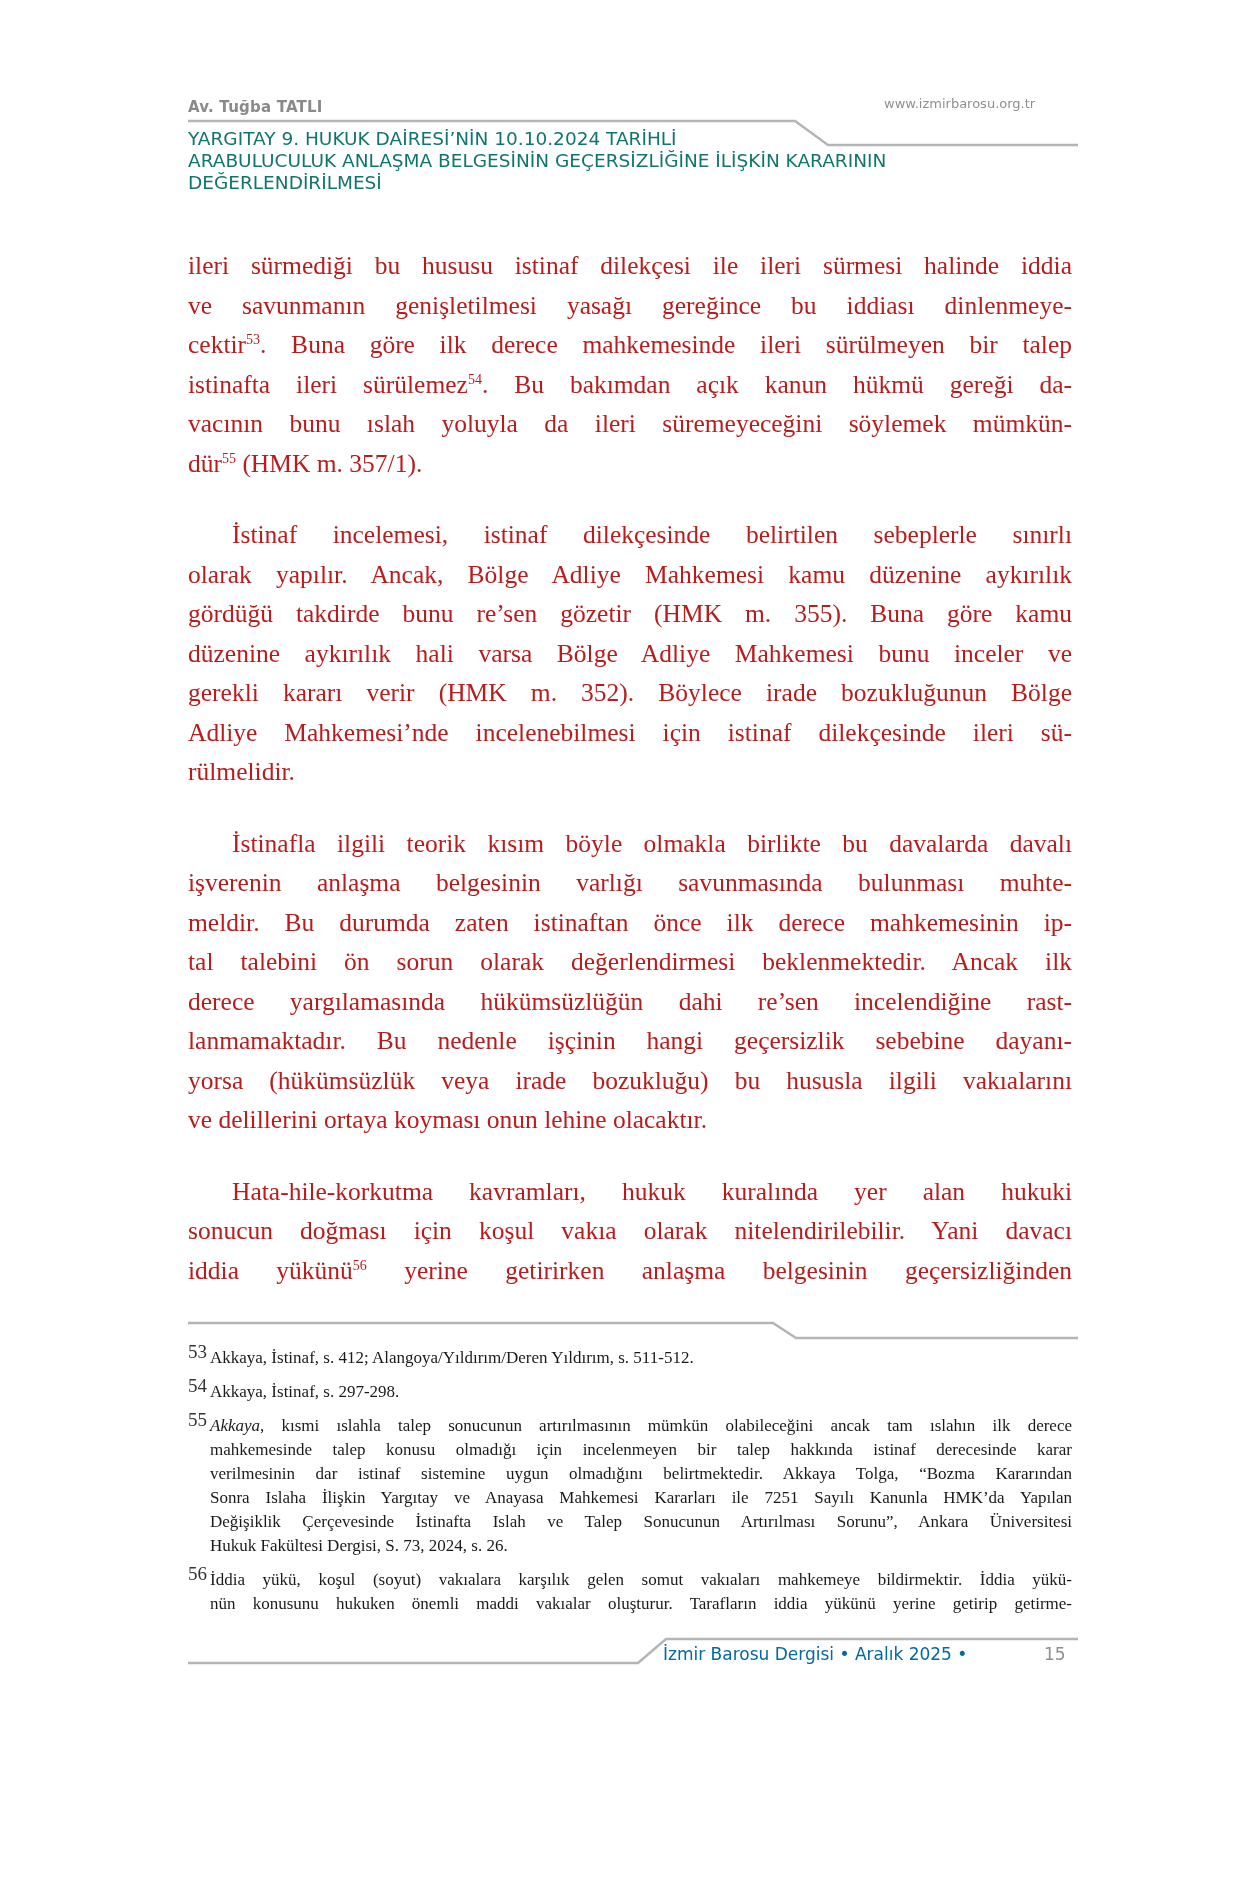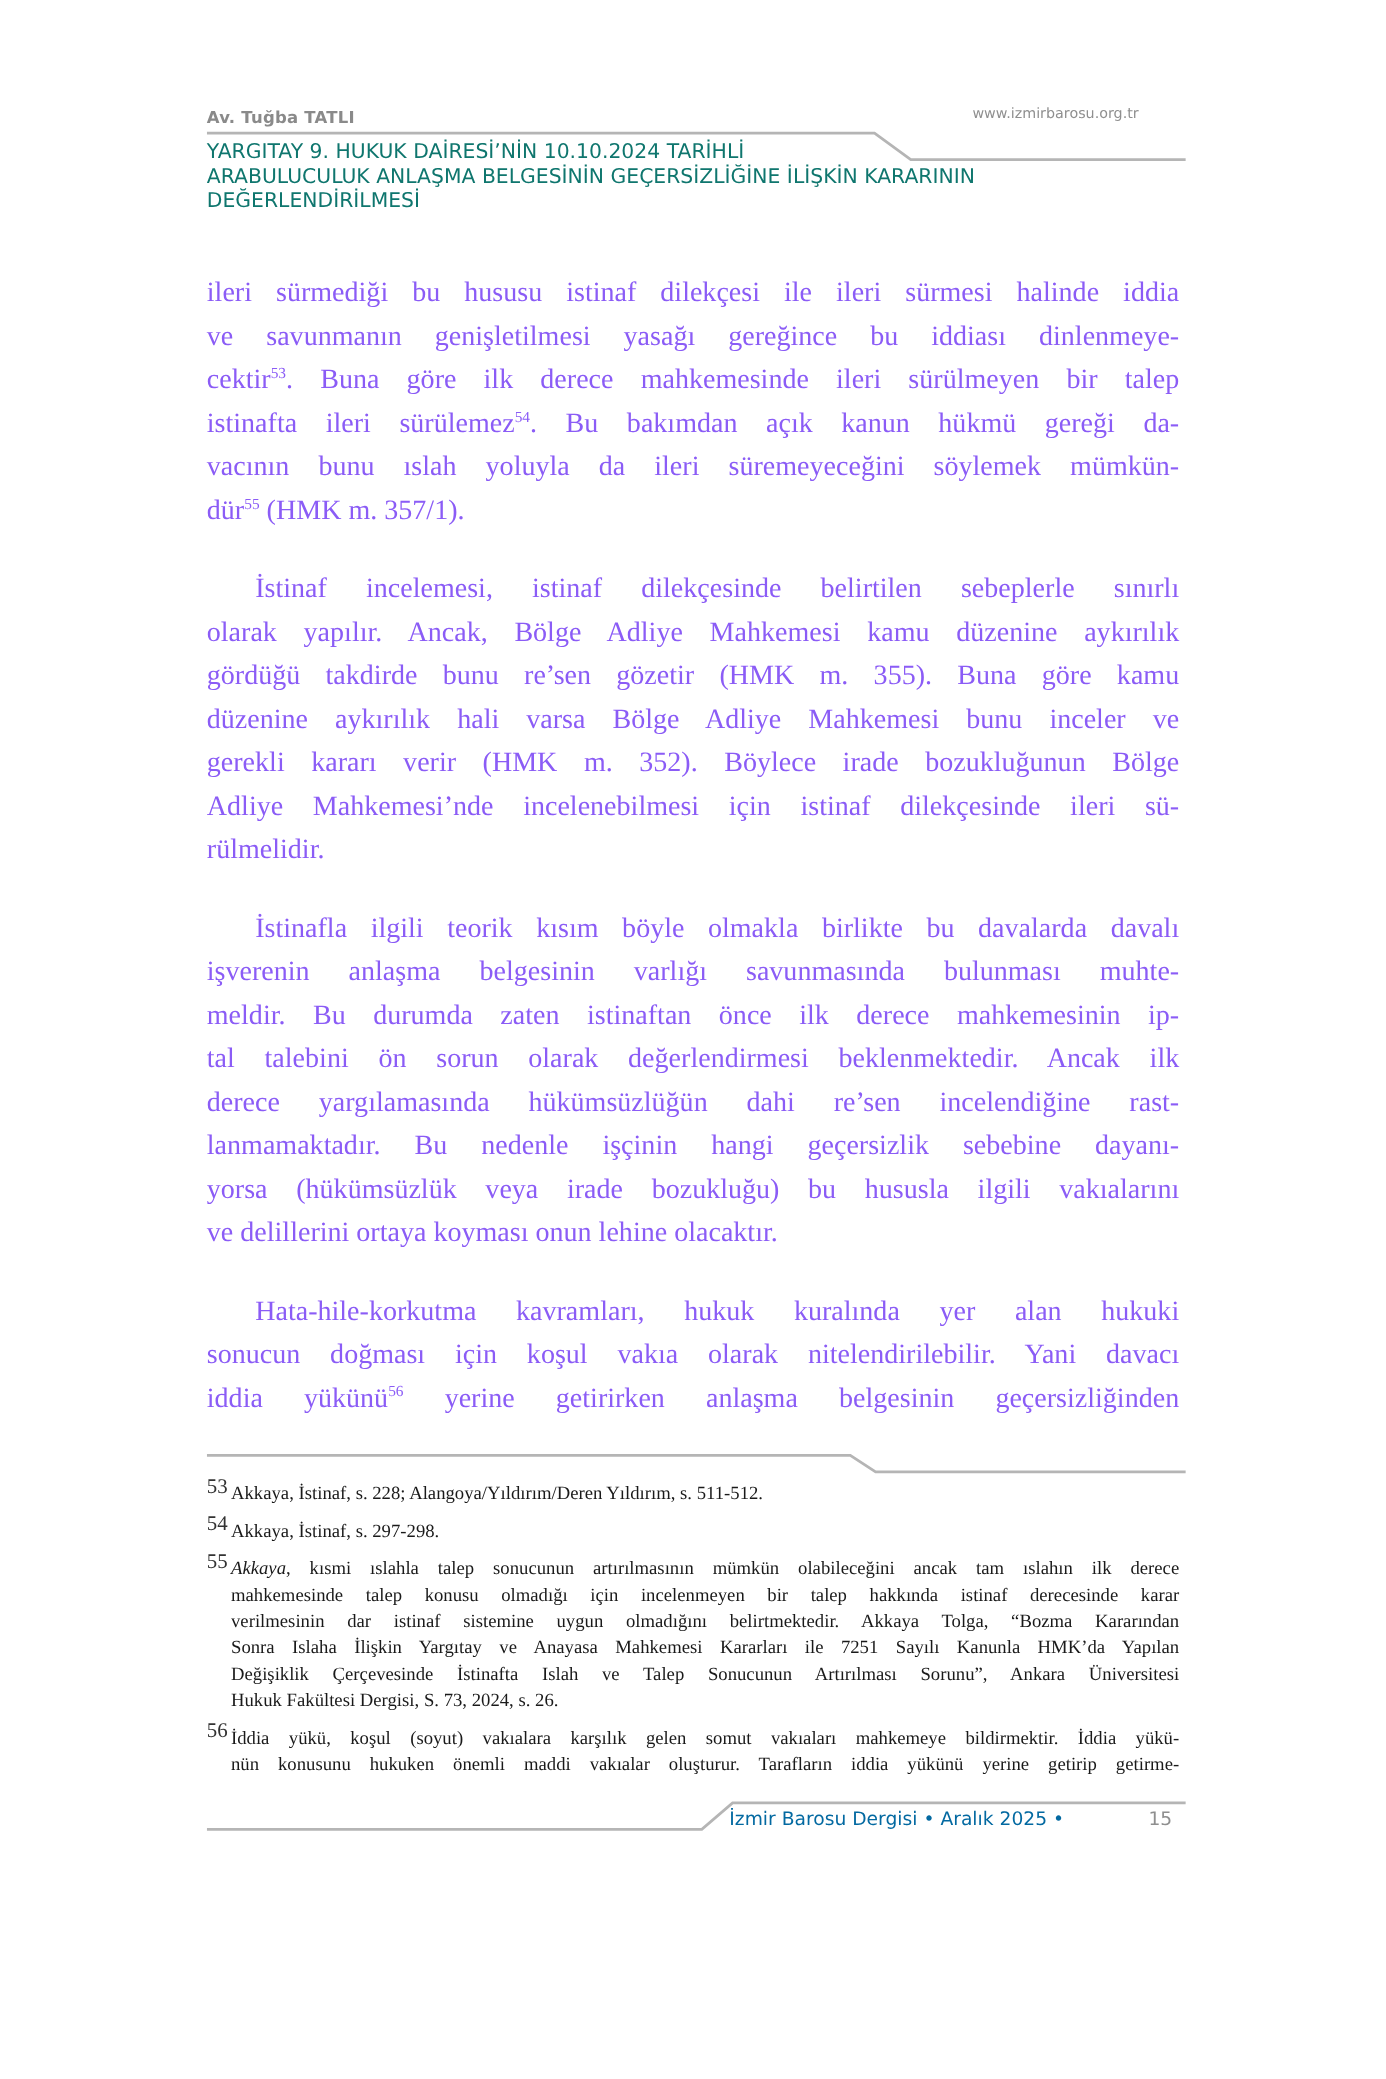--- a/index.html
+++ b/index.html
@@ -7,21 +7,21 @@
     .page { position: absolute; left: 0; top: 0; width: 1028px; height: 1890px; background: #fff; }
 
     
     .hdr-author { position: absolute; left: 188px; top: 98px; font-family: "DejaVu Sans", sans-serif; font-weight: bold; font-size: 15px; color: #8a8a8a; letter-spacing: 0.2px; }
     .hdr-url { position: absolute; left: 884px; top: 96px; font-family: "DejaVu Sans", sans-serif; font-size: 13px; color: #8f8f8f; }
     .hdr-line { position: absolute; left: 188px; top: 118px; width: 890px; height: 30px; }
     .hdr-title { position: absolute; left: 188px; top: 128px; width: 780px; font-family: "DejaVu Sans", sans-serif; font-size: 18.5px; line-height: 22px; color: #0f766e; font-weight: normal; text-transform: uppercase; margin: 0; }
     .hdr-title span { display: block; }
 
     
-    .body-text { position: absolute; left: 188px; top: 246px; width: 884px; font-family: "Liberation Serif", serif; font-size: 25.5px; line-height: 39.5px; color: #8b5cf6; text-align: justify; }
+    .body-text { position: absolute; left: 188px; top: 246px; width: 884px; font-family: "Liberation Serif", serif; font-size: 25.5px; line-height: 39.5px; color: #b91c1c; text-align: justify; }
     .body-text p { margin: 0; }
     .body-text p.gap { margin-top: 32px; }
     .body-text .line { display: block; text-align: justify; text-align-last: justify; white-space: nowrap; }
     .body-text .line.last { text-align-last: left; }
     sup.fn { font-size: 14px; vertical-align: super; line-height: 0; }
 
     
     .fn-line { position: absolute; left: 188px; top: 1320px; width: 890px; height: 20px; }
 
     
@@ -91,21 +91,21 @@
     </p>
   </div>
 
   <svg class="fn-line" viewBox="0 0 890 20">
     <polyline points="0,3 585,3 608,18 890,18" fill="none" stroke="#b5b5b5" stroke-width="2.5"></polyline>
   </svg>
 
   <div class="footnotes">
     <div class="fn-item">
       <span class="fn-num">53</span>
-      <span class="line last">Akkaya, İstinaf, s. 228; Alangoya/Yıldırım/Deren Yıldırım, s. 511-512.</span>
+      <span class="line last">Akkaya, İstinaf, s. 412; Alangoya/Yıldırım/Deren Yıldırım, s. 511-512.</span>
     </div>
     <div class="fn-item">
       <span class="fn-num">54</span>
       <span class="line last">Akkaya, İstinaf, s. 297-298.</span>
     </div>
     <div class="fn-item">
       <span class="fn-num">55</span>
       <span class="line"><em>Akkaya</em><span>, kısmi ıslahla talep sonucunun artırılmasının mümkün olabileceğini ancak tam ıslahın ilk derece</span></span>
       <span class="line">mahkemesinde talep konusu olmadığı için incelenmeyen bir talep hakkında istinaf derecesinde karar</span>
       <span class="line">verilmesinin dar istinaf sistemine uygun olmadığını belirtmektedir. Akkaya Tolga, “Bozma Kararından</span>

